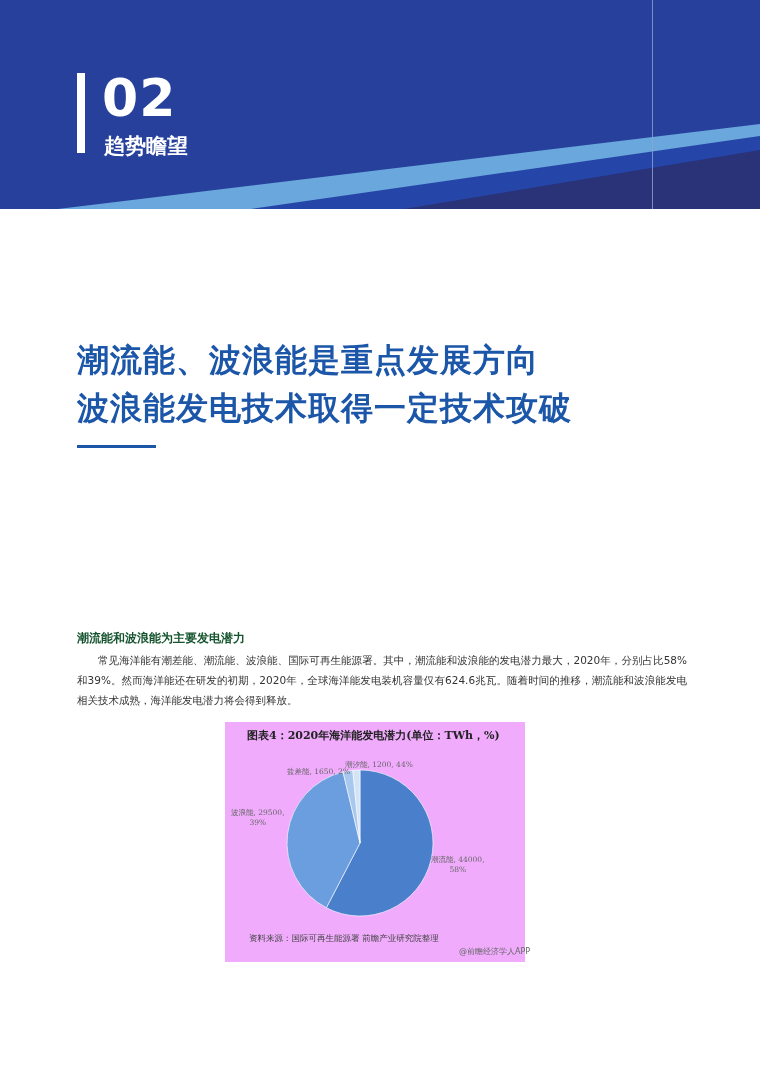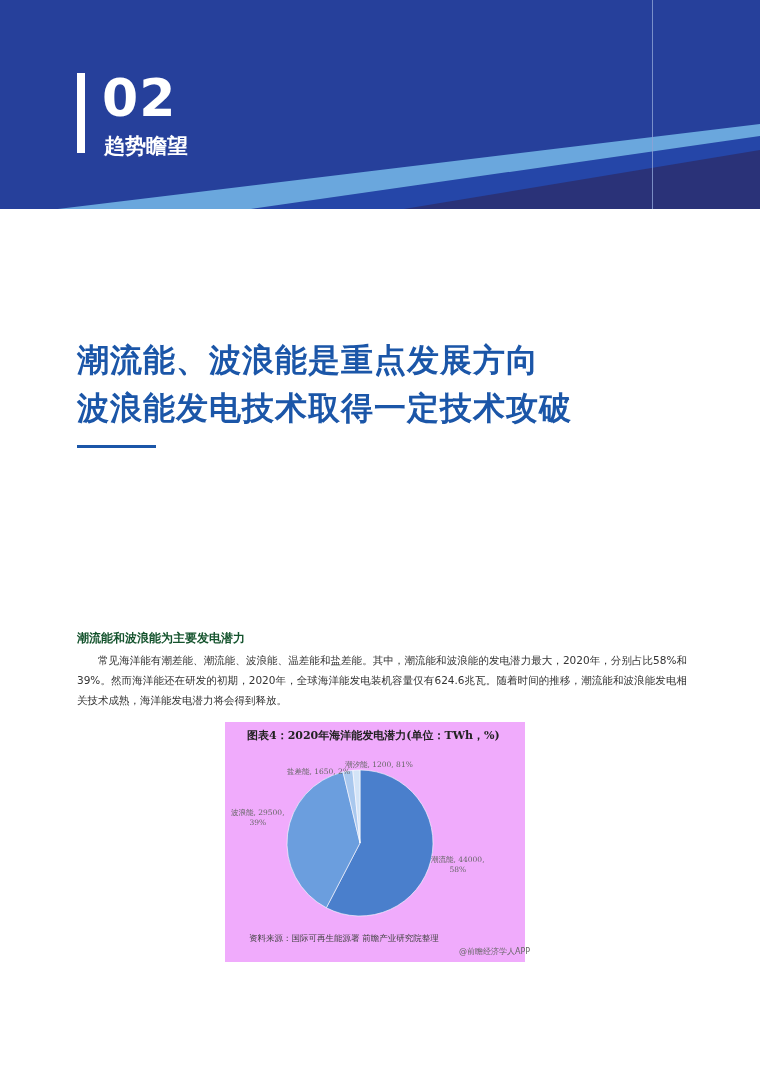--- a/index.html
+++ b/index.html
@@ -64,34 +64,34 @@
 </div>
 
 <div class="main-title">
   <div>潮流能、波浪能是重点发展方向</div>
   <div>波浪能发电技术取得一定技术攻破</div>
 </div>
 <div class="title-rule"></div>
 
 <div class="sub-heading">潮流能和波浪能为主要发电潜力</div>
 <div class="body-text">
-  <p>常见海洋能有潮差能、潮流能、波浪能、温差能和盐差能。其中，潮流能和波浪能的发电潜力最大，2020年，分别占比58%和39%。然而海洋能还在研发的初期，2020年，全球海洋能发电装机容量仅有624.6兆瓦。随着时间的推移，潮流能和波浪能发电相关技术成熟，海洋能发电潜力将会得到释放。</p>
+  <p>常见海洋能有潮差能、潮流能、波浪能、国际可再生能源署。其中，潮流能和波浪能的发电潜力最大，2020年，分别占比58%和39%。然而海洋能还在研发的初期，2020年，全球海洋能发电装机容量仅有624.6兆瓦。随着时间的推移，潮流能和波浪能发电相关技术成熟，海洋能发电潜力将会得到释放。</p>
 </div>
 
 <div class="chart">
   <div class="chart-title">图表4：2020年海洋能发电潜力(单位：TWh，%)</div>
   <svg width="300" height="240" viewBox="0 0 300 240">
     <g id="pie" transform="translate(135,121)">
         <path d="M0,0 L0,-73 A73,73 0 1 1 -33.668787475725914,64.77200591238781 Z" fill="#4a7fcc" stroke="#ffffff" stroke-width="0.6"></path>
         <path d="M0,0 L-33.668787475725914,64.77200591238781 A73,73 0 0 1 -16.964831803072247,-71.00136957758961 Z" fill="#6b9ede" stroke="#ffffff" stroke-width="0.6"></path>
         <path d="M0,0 L-16.964831803072247,-71.00136957758961 A73,73 0 0 1 -7.197286871022787,-72.64433261924981 Z" fill="#a9c8ee" stroke="#ffffff" stroke-width="0.6"></path>
         <path d="M0,0 L-7.197286871022787,-72.64433261924981 A73,73 0 0 1 -1.7879843267551357e-14,-73 Z" fill="#d3e4f7" stroke="#ffffff" stroke-width="0.6"></path>
       </g>
   </svg>
-  <div class="pie-label" style="left:120px; top:38px;">潮汐能, 1200, 81%</div>
+  <div class="pie-label" style="left:120px; top:38px;">潮汐能, 1200, 44%</div>
   <div class="pie-label" style="left:62px; top:45px;">盐差能, 1650, 2%</div>
   <div class="pie-label" style="left:6px; top:86px;">
     <div>波浪能, 29500,</div>
     <div>39%</div>
   </div>
   <div class="pie-label" style="left:206px; top:133px;">
     <div>潮流能, 44000,</div>
     <div>58%</div>
   </div>
   <div class="chart-source">资料来源：国际可再生能源署 前瞻产业研究院整理</div>

